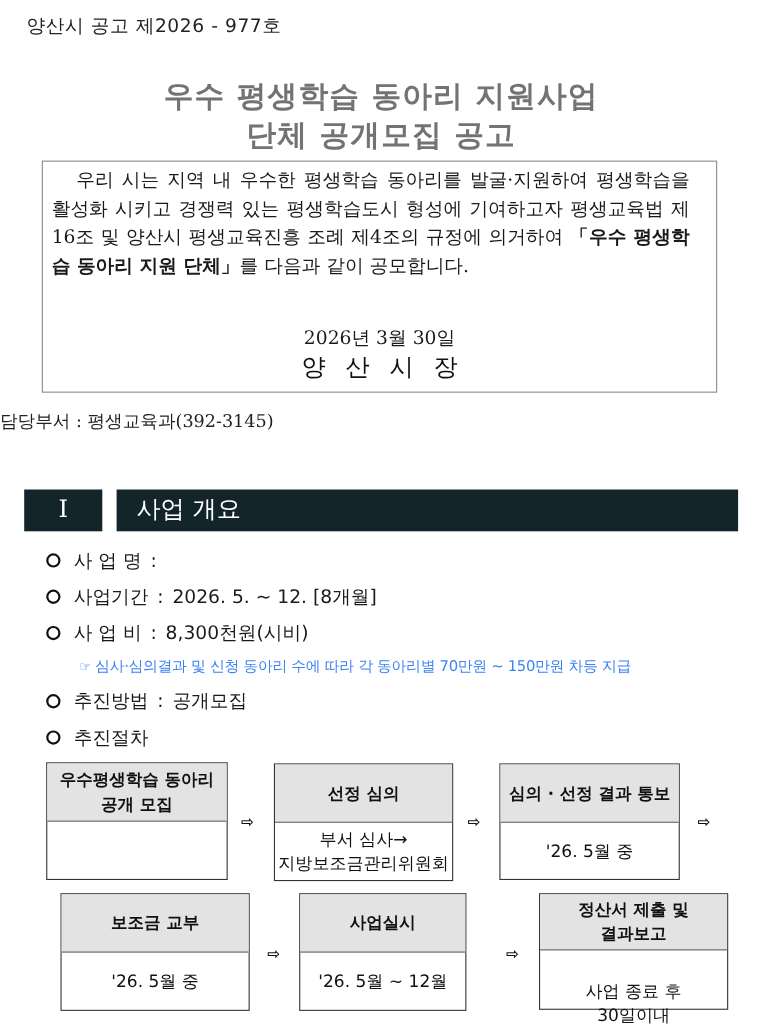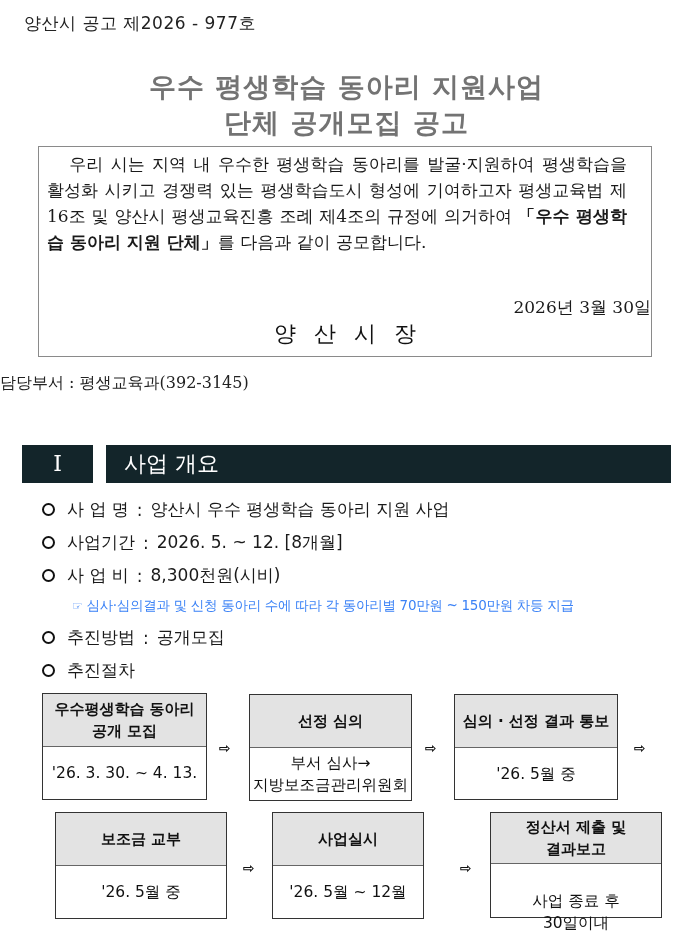--- a/index.html
+++ b/index.html
@@ -10,21 +10,21 @@
 
   .notice-no { left: 24px; top: 12px; font-size: 17px; color: #222; letter-spacing: 0.5px; }
 
   .title { left: 0; width: 693px; text-align: center; font-weight: bold; font-size: 27px; color: #737373; letter-spacing: 1px; }
   .title.l1 { top: 69px; }
   .title.l2 { top: 105px; }
 
   .intro-box { left: 38px; top: 146px; width: 614px; height: 211px; border: 1.5px solid #8a8a8a; }
   .intro-text { position: absolute; left: 8px; top: 4px; width: 580px; font-family: "DejaVu Serif", serif; font-size: 17px; line-height: 26px; text-align: justify; color: #1a1a1a; }
   .intro-text .bold { font-family: "DejaVu Sans", sans-serif; font-weight: bold; }
-  .intro-date { position: absolute; left: 0; width: 100%; top: 149px; text-align: right; font-family: "DejaVu Serif", serif; font-size: 17px; color: #1a1a1a; }
+  .intro-date { position: absolute; left: 0; width: 100%; top: 149px; text-align: center; font-family: "DejaVu Serif", serif; font-size: 17px; color: #1a1a1a; }
   .intro-signer { position: absolute; left: 0; width: 100%; top: 172px; text-align: center; font-size: 22px; letter-spacing: 18px; padding-left: 18px; color: #111; }
 
   .dept { left: 0; width: 693px; top: 373px; text-align: left; font-family: "DejaVu Serif", serif; font-size: 16px; color: #222; }
 
   .sec-num { left: 22px; top: 445px; width: 71px; height: 38px; background: #13252a; color: #fff; font-family: "DejaVu Serif", serif; font-size: 22px; text-align: center; line-height: 38px; }
   .sec-title { left: 106px; top: 445px; width: 565px; height: 38px; background: #13252a; color: #fff; font-size: 22px; line-height: 38px; padding-left: 18px; }
 
   .item { left: 42px; font-size: 17px; color: #1a1a1a; display: flex; align-items: center; }
   .item .bullet { display: inline-block; width: 13px; height: 13px; border: 2px solid #111; border-radius: 50%; margin-right: 12px; }
   .item .label { font-family: "DejaVu Sans", sans-serif; }
@@ -80,21 +80,20 @@
 
 <div class="abs dept">담당부서 : 평생교육과(392-3145)</div>
 
 <div class="abs sec-num">Ⅰ</div>
 <div class="abs sec-title">사업 개요</div>
 
 <div class="abs item i1">
   <span class="bullet"></span>
   <span class="label">사 업 명</span>
   <span class="sep">:</span>
-  <span class="val">양산시 우수 평생학습 동아리 지원 사업</span>
 </div>
 <div class="abs item i2">
   <span class="bullet"></span>
   <span class="label">사업기간</span>
   <span class="sep">:</span>
   <span class="val">2026. 5. ~ 12. [8개월]</span>
 </div>
 <div class="abs item i3">
   <span class="bullet"></span>
   <span class="label">사 업 비</span>
@@ -113,21 +112,20 @@
   <span class="val">공개모집</span>
 </div>
 <div class="abs item i5">
   <span class="bullet"></span>
   <span class="label">추진절차</span>
 </div>
 
 <div class="fbox b1 row1">
   <div class="fhead" style="white-space: pre-line;">우수평생학습 동아리
 공개 모집</div>
-  <div class="fbody" style="white-space: pre-line;">'26. 3. 30. ~ 4. 13.</div>
 </div>
 <div class="arrow a1">⇨</div>
 
 <div class="fbox b2 row1">
   <div class="fhead" style="white-space: pre-line;">선정 심의</div>
   <div class="fbody" style="white-space: pre-line;">부서 심사→
 지방보조금관리위원회</div>
 </div>
 <div class="arrow a2">⇨</div>
 

